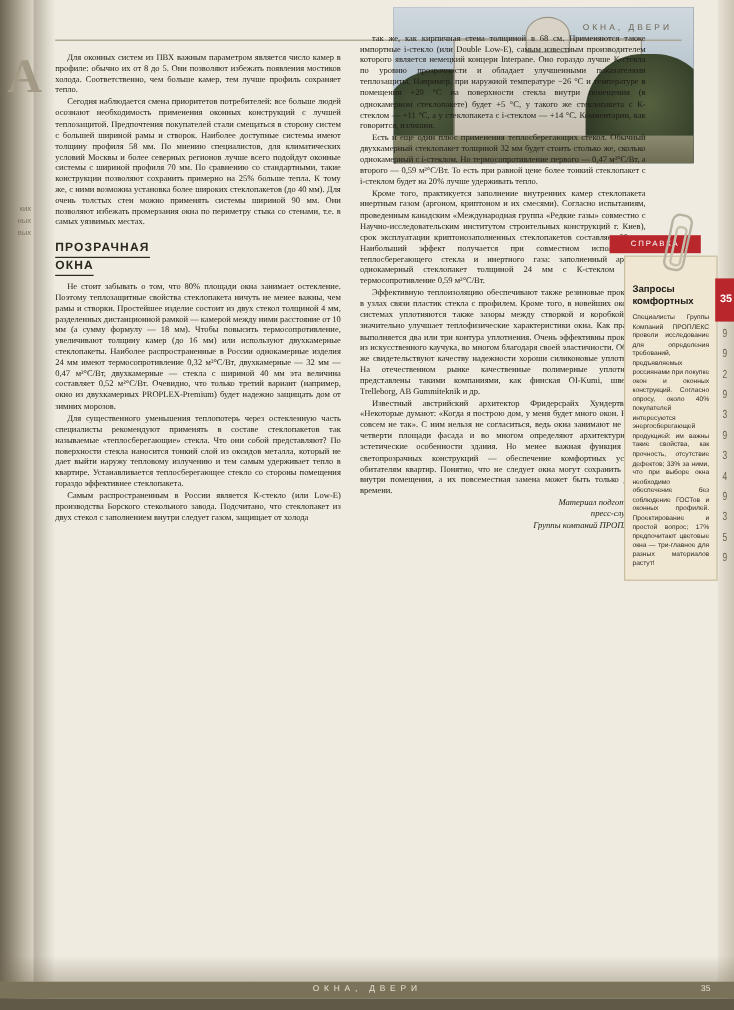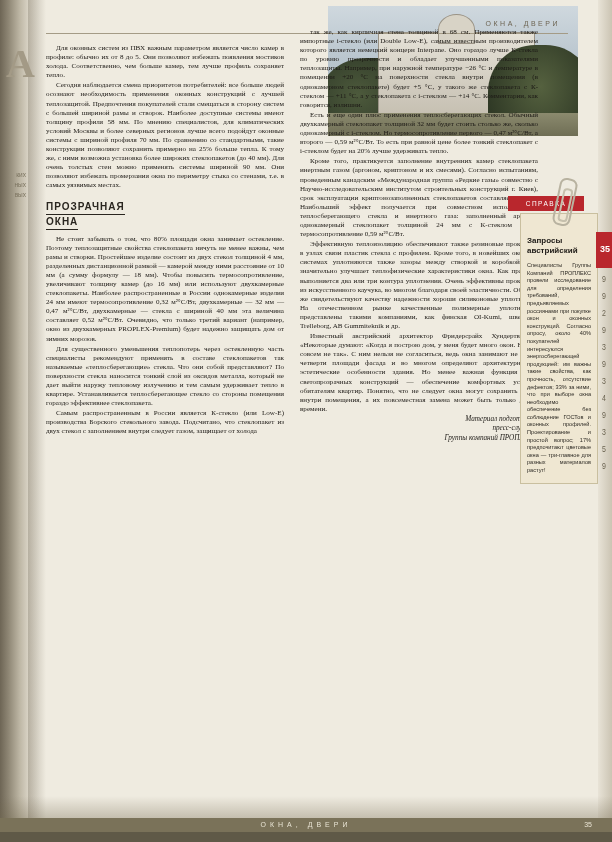--- a/index.html
+++ b/index.html
@@ -352,21 +352,21 @@
       <span>Материал подготовлен</span><br>
       <span>пресс-службой</span><br>
       <span>Группы компаний ПРОПЛЕКС</span>
     </p>
   </div>
 
   <div class="sidebox">
     <div class="sidebox-inner">
       <div class="sidebox-title">
         <span>Запросы</span><br>
-        <span>австрийский</span>
+        <span>комфортных</span>
       </div>
       <div>Специалисты Группы Компаний ПРОПЛЕКС провели исследование для определения требований, предъявляемых россиянами при покупке окон и оконных конструкций. Согласно опросу, около 40% покупателей интересуются энергосберегающей продукцией: им важны такие свойства, как прочность, отсутствие дефектов; 33% за ними, что при выборе окна необходимо обеспечение без соблюдение ГОСТов и оконных профилей. Проектирование и простой вопрос; 17% предпочитают цветовые окна — три-главное для разных материалов растут!</div>
     </div>
   </div>
   <div class="sidebox-tab">СПРАВКА</div>
   <div class="clip"></div>
   <div class="red-tab">
       <span>35</span>
     </div>
 

